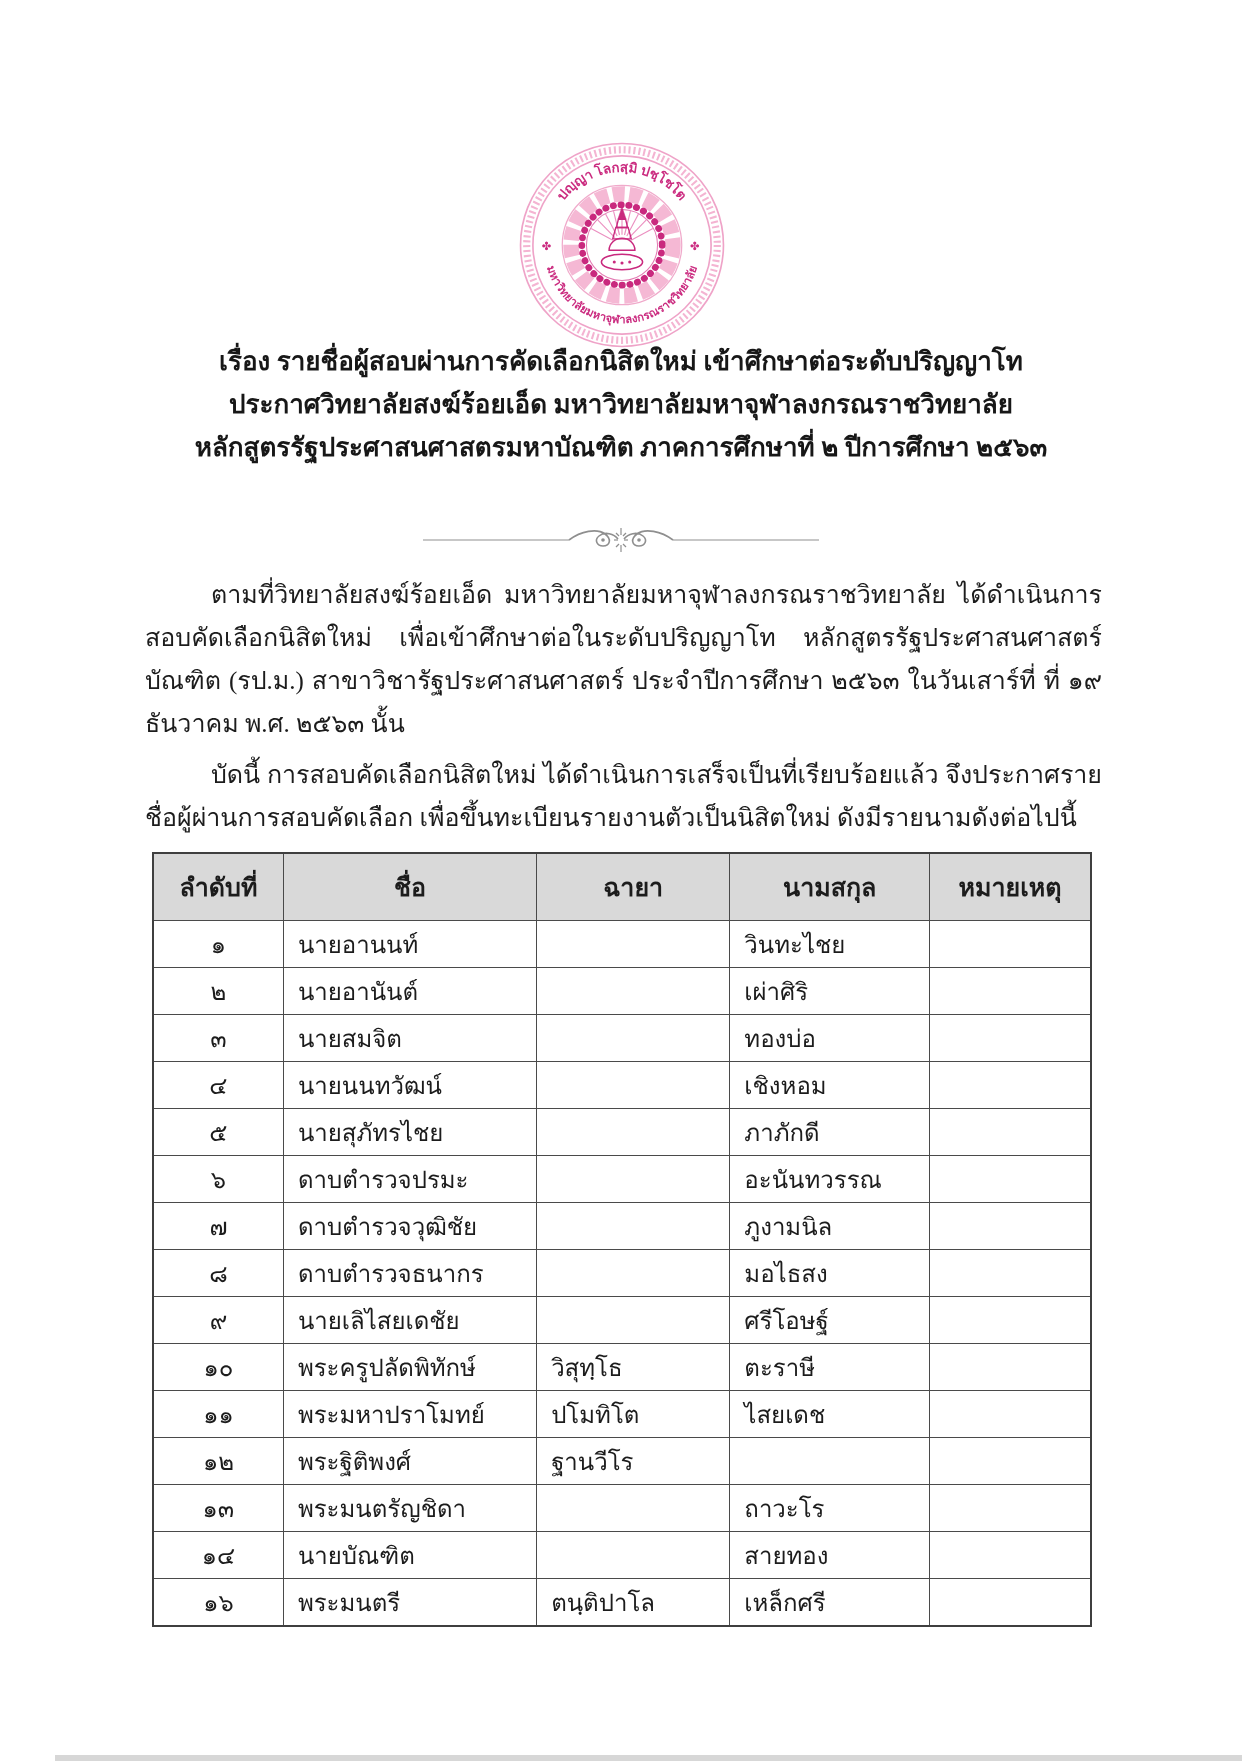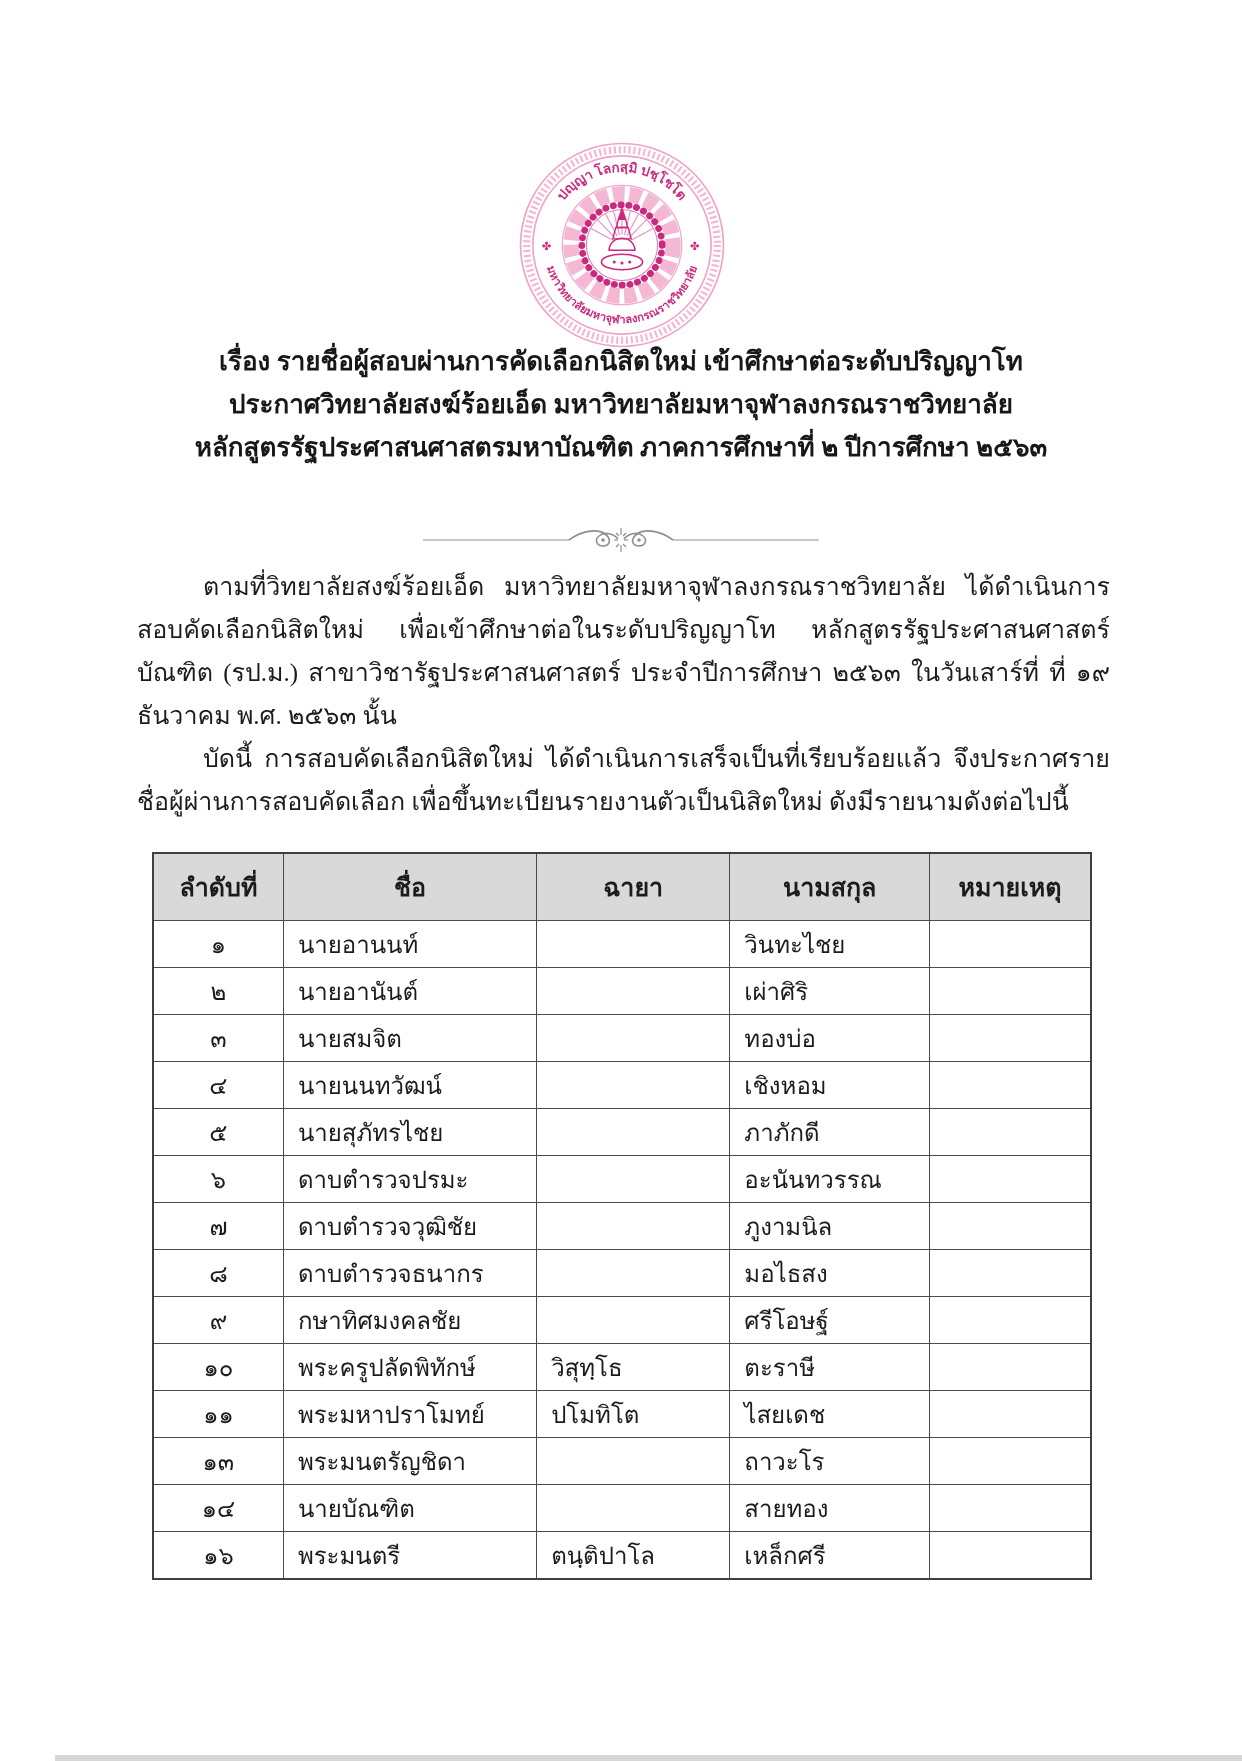--- a/index.html
+++ b/index.html
@@ -23,21 +23,21 @@
   .titles .t-line{white-space:nowrap;}
 
   
   .divider{position:absolute;top:522px;left:421px;width:400px;height:36px;}
 
   
   .bodytext{
     position:absolute;top:565px;left:137px;width:973px;
     font-size:25px;line-height:43px;text-align:justify;color:#1c1c1c;
   }
-  .bodytext p{margin:0;text-indent:66px;}
+  .bodytext p{margin:8px;text-indent:66px;}
 
   
   table.roster{
     position:absolute;top:852px;left:152px;width:940px;
     border-collapse:collapse;table-layout:fixed;
     font-size:24px;color:#1c1c1c;
   }
   table.roster,table.roster th,table.roster td{border:1px solid #4a4a4a;}
   table.roster{border:2px solid #3f3f3f;}
   table.roster th{
@@ -207,40 +207,47 @@
         </tr>
         <tr>
           <td class="c-no">๘</td>
           <td class="c-name">ดาบตำรวจธนากร</td>
           <td class="c-dhamma-name"></td>
           <td class="c-surname">มอไธสง</td>
           <td class="c-remark"></td>
         </tr>
         <tr>
           <td class="c-no">๙</td>
-          <td class="c-name">กษาทิศมงคลชัย</td>
+          <td class="c-name">นายเลิไสยเดชัย</td>
           <td class="c-dhamma-name"></td>
           <td class="c-surname">ศรีโอษฐ์</td>
           <td class="c-remark"></td>
         </tr>
         <tr>
           <td class="c-no">๑๐</td>
           <td class="c-name">พระครูปลัดพิทักษ์</td>
           <td class="c-dhamma-name">วิสุทฺโธ</td>
           <td class="c-surname">ตะราษี</td>
           <td class="c-remark"></td>
         </tr>
         <tr>
           <td class="c-no">๑๑</td>
           <td class="c-name">พระมหาปราโมทย์</td>
           <td class="c-dhamma-name">ปโมทิโต</td>
           <td class="c-surname">ไสยเดช</td>
           <td class="c-remark"></td>
         </tr>
         <tr>
+          <td class="c-no">๑๒</td>
+          <td class="c-name">พระฐิติพงศ์</td>
+          <td class="c-dhamma-name">ฐานวีโร</td>
+          <td class="c-surname"></td>
+          <td class="c-remark"></td>
+        </tr>
+        <tr>
           <td class="c-no">๑๓</td>
           <td class="c-name">พระมนตรัญชิดา</td>
           <td class="c-dhamma-name"></td>
           <td class="c-surname">ถาวะโร</td>
           <td class="c-remark"></td>
         </tr>
         <tr>
           <td class="c-no">๑๔</td>
           <td class="c-name">นายบัณฑิต</td>
           <td class="c-dhamma-name"></td>

